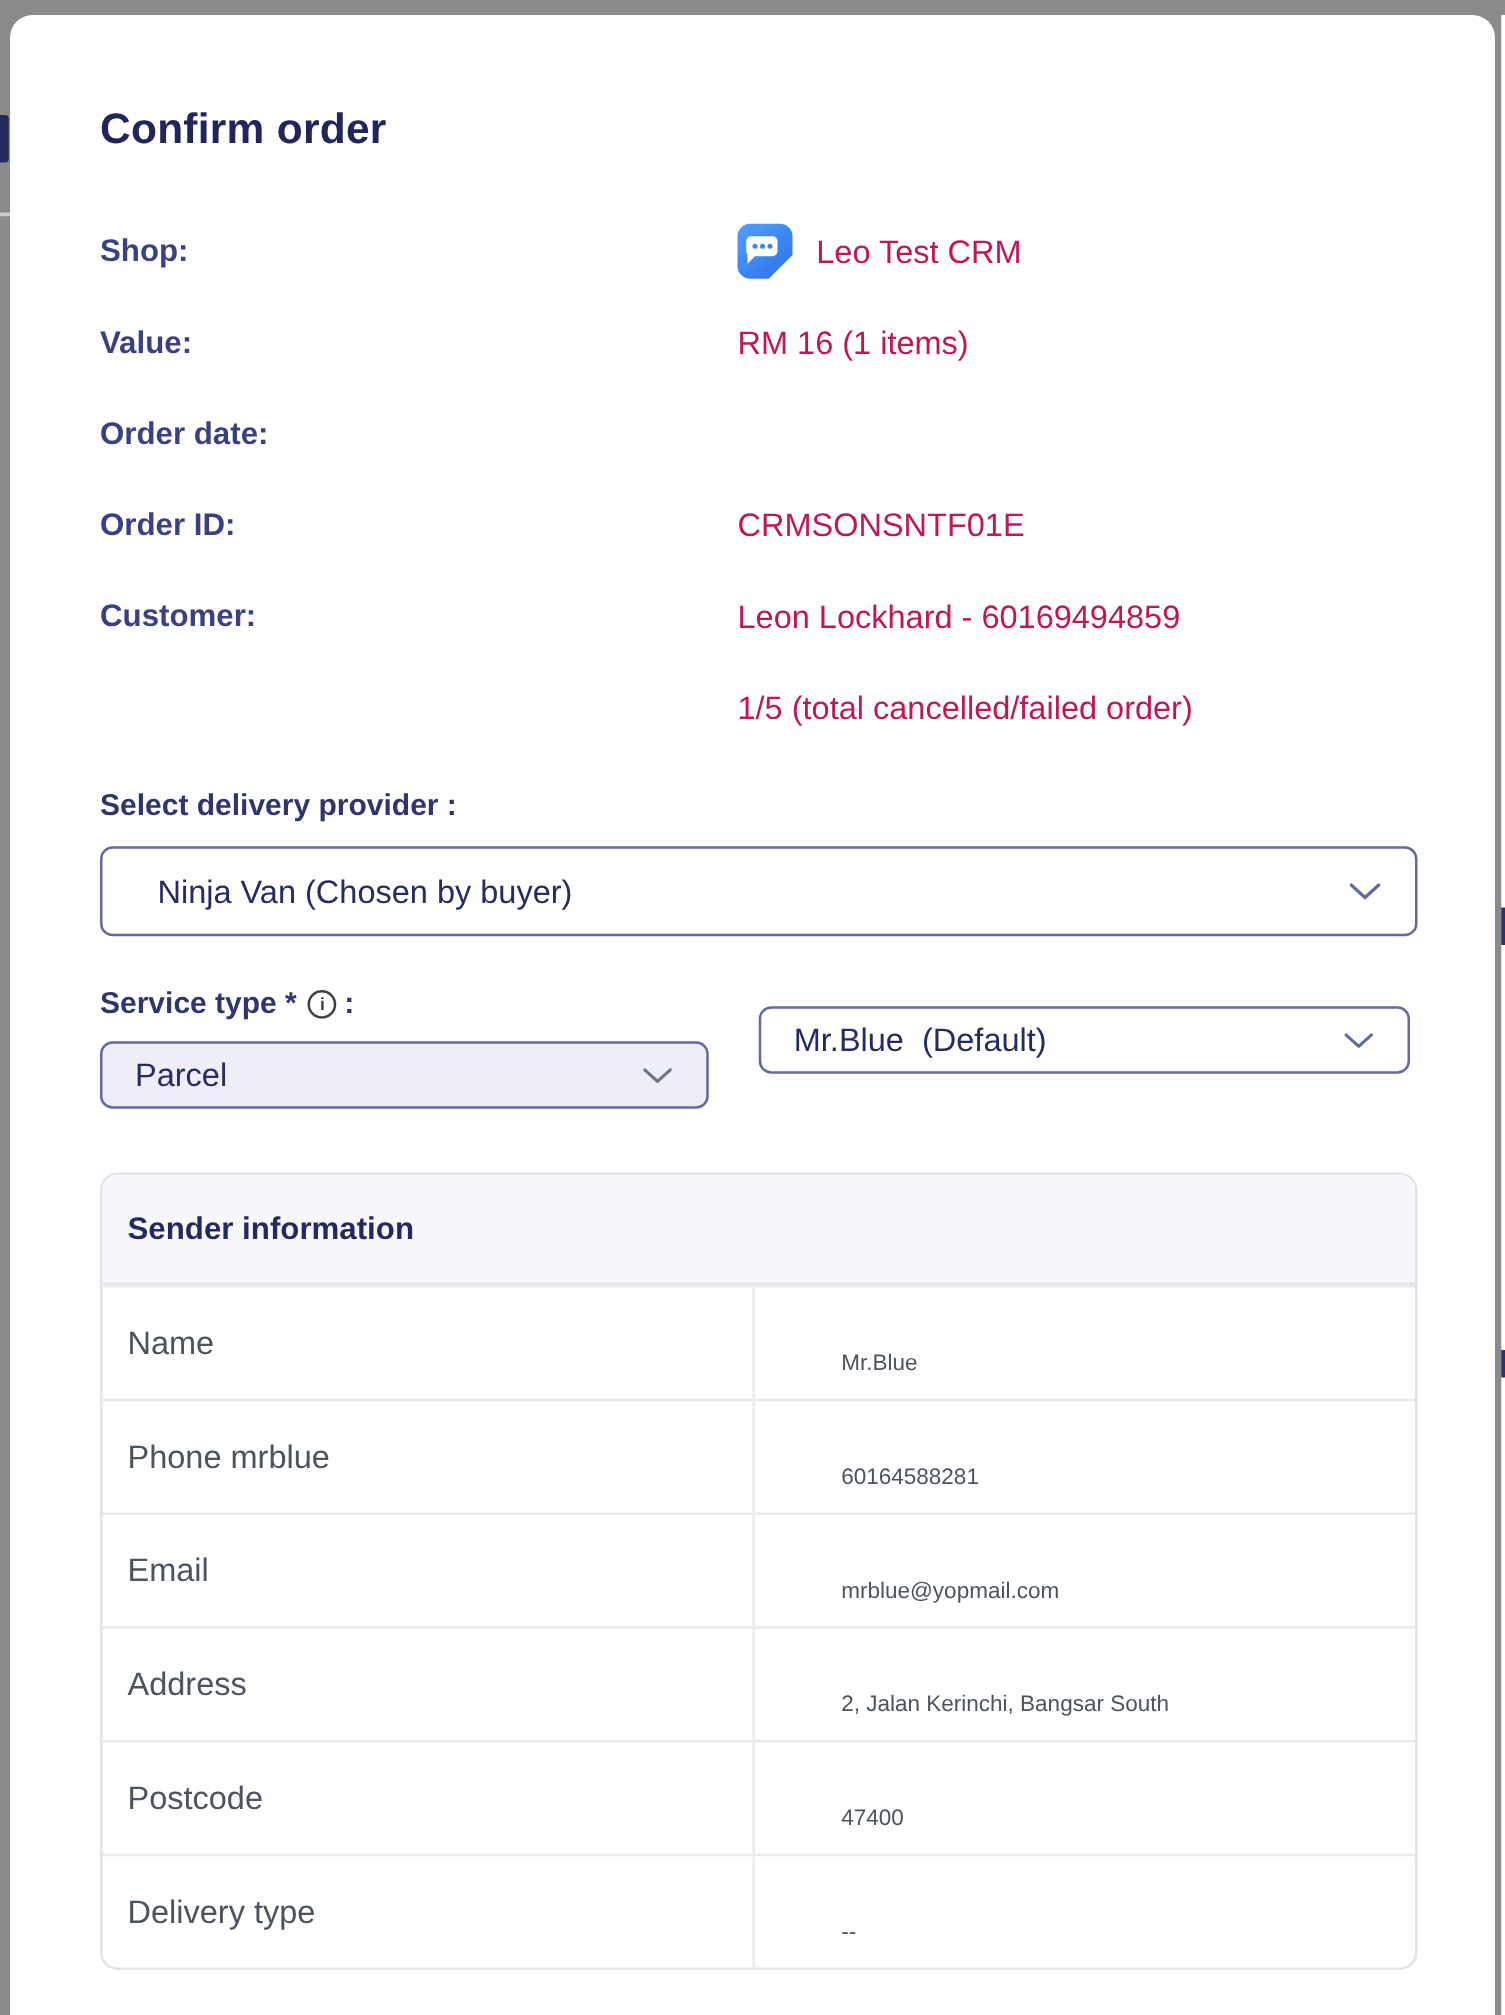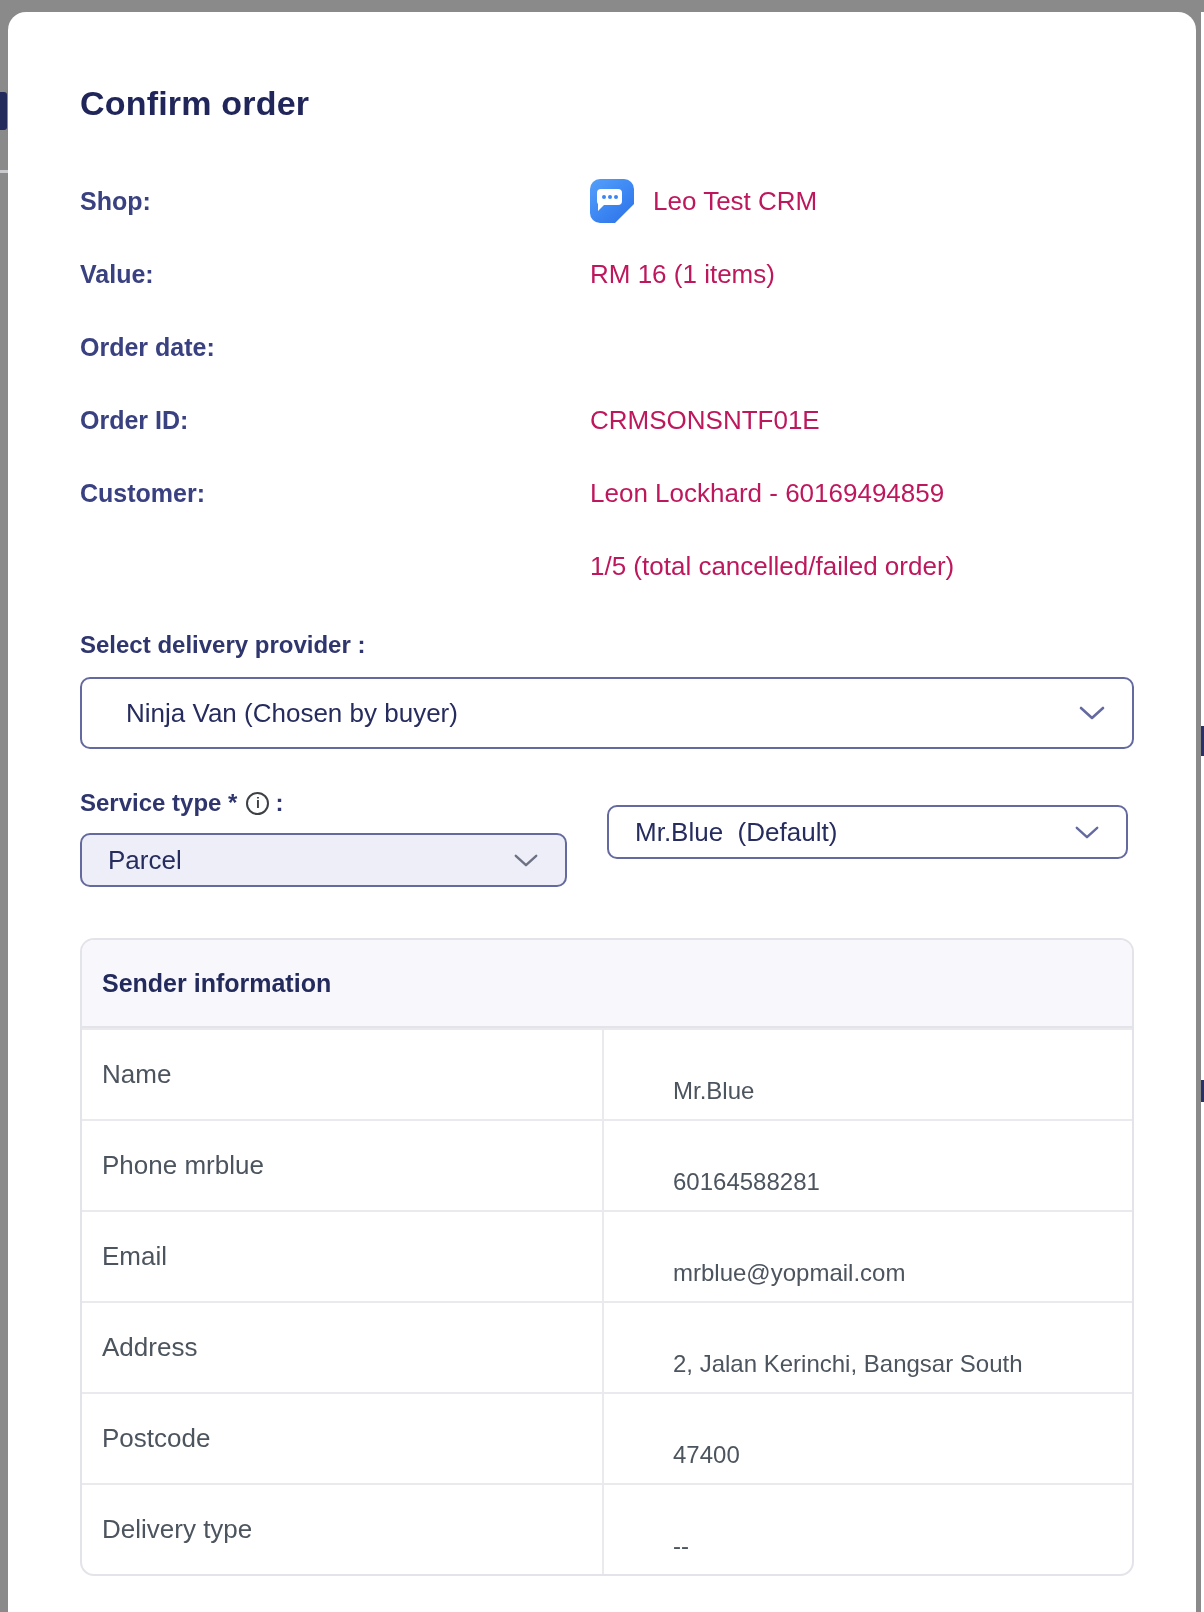--- a/index.html
+++ b/index.html
@@ -92,21 +92,21 @@
   }
   .sender-row{display:flex;height:89px;border-top:2px solid #e9e9ee;gap:44px;}
   .sender-row:first-of-type{border-top:none;}
   .sender-cell-label{
     box-sizing:border-box;flex:0 0 522px;border-right:2px solid #e9e9ee;
     display:flex;align-items:center;padding-left:20px;
     font-size:26px;color:#4c545e;
   }
   .sender-cell-value{
     flex:1;display:flex;align-items:center;padding-left:25px;
-    font-size:24px;color:#4c545e;margin-top:32px;
+    font-size:18px;color:#4c545e;margin-top:32px;
   }
 </style>
 </head>
 <body>
 
 <div class="underlay-blob"></div>
 <div class="underlay-line"></div>
 <div class="right-sliver"></div>
 <div class="right-mark1"></div>
 <div class="right-mark2"></div>

